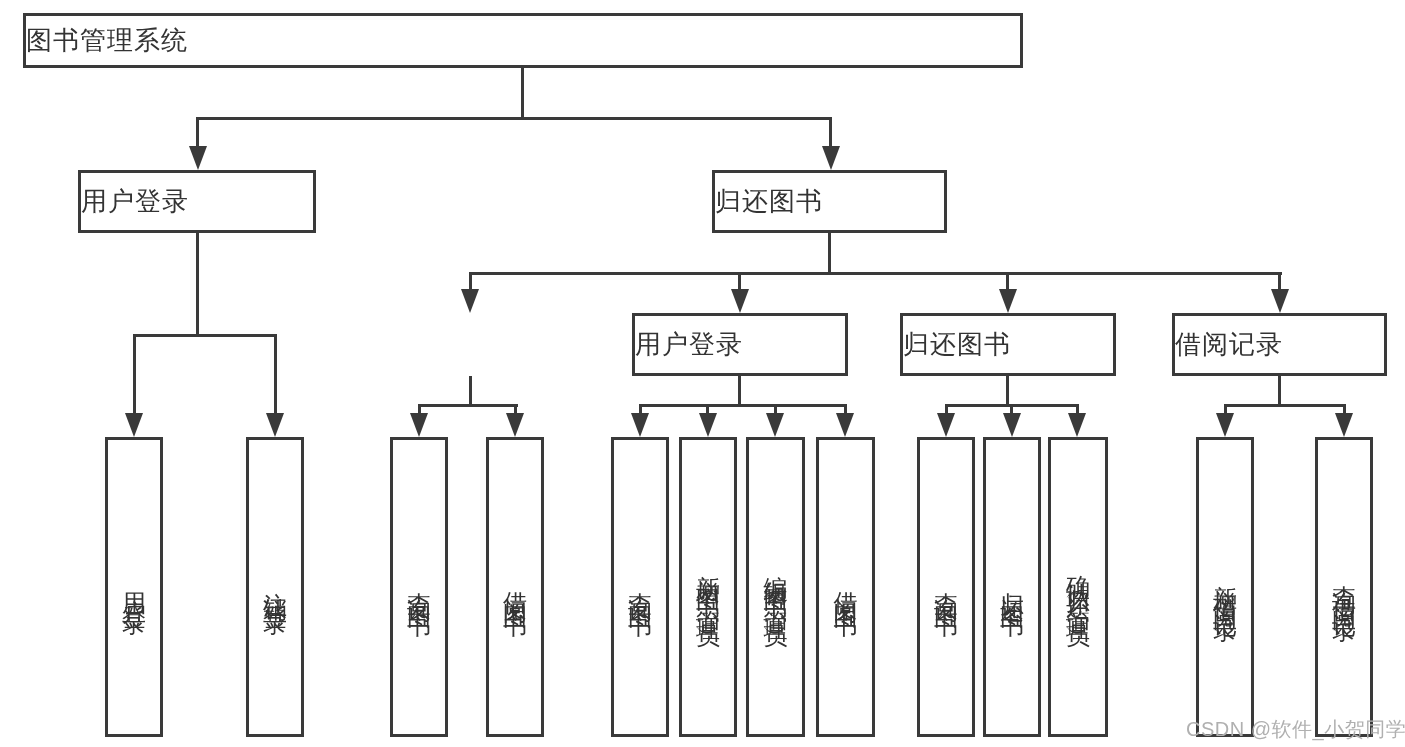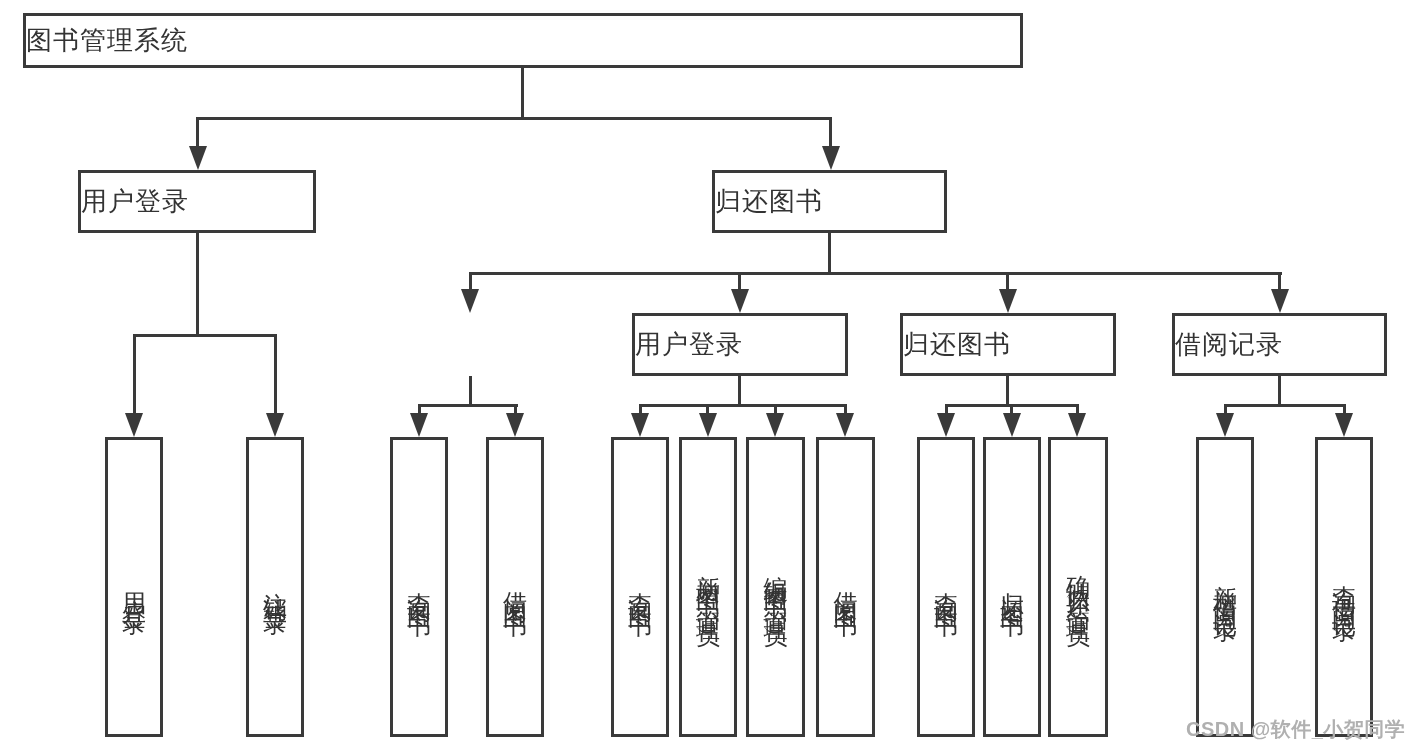--- a/index.html
+++ b/index.html
@@ -19,21 +19,21 @@
     font-size:24px; color:#333333; letter-spacing:7px; line-height:1;
   }
   .line { position:absolute; background:#3a3a3a; }
   .arrow {
     position:absolute; width:0; height:0;
     border-left:9px solid transparent; border-right:9px solid transparent;
     border-top:24px solid #3a3a3a;
   }
   .watermark {
     position:absolute; left:1186px; top:716px;
-    font-size:20px; color:#b0b0b0; letter-spacing:0.5px; white-space:nowrap;font-weight:bold;
+    font-size:20px; color:#b0b0b0; letter-spacing:0.5px; white-space:nowrap;
   }
 </style>
 </head>
 <body>
 
 <div class="canvas">
 
   <div class="hbox" style="left:23px;top:13px;width:1000px;height:55px">
     <span>图书管理系统</span>
   </div>

